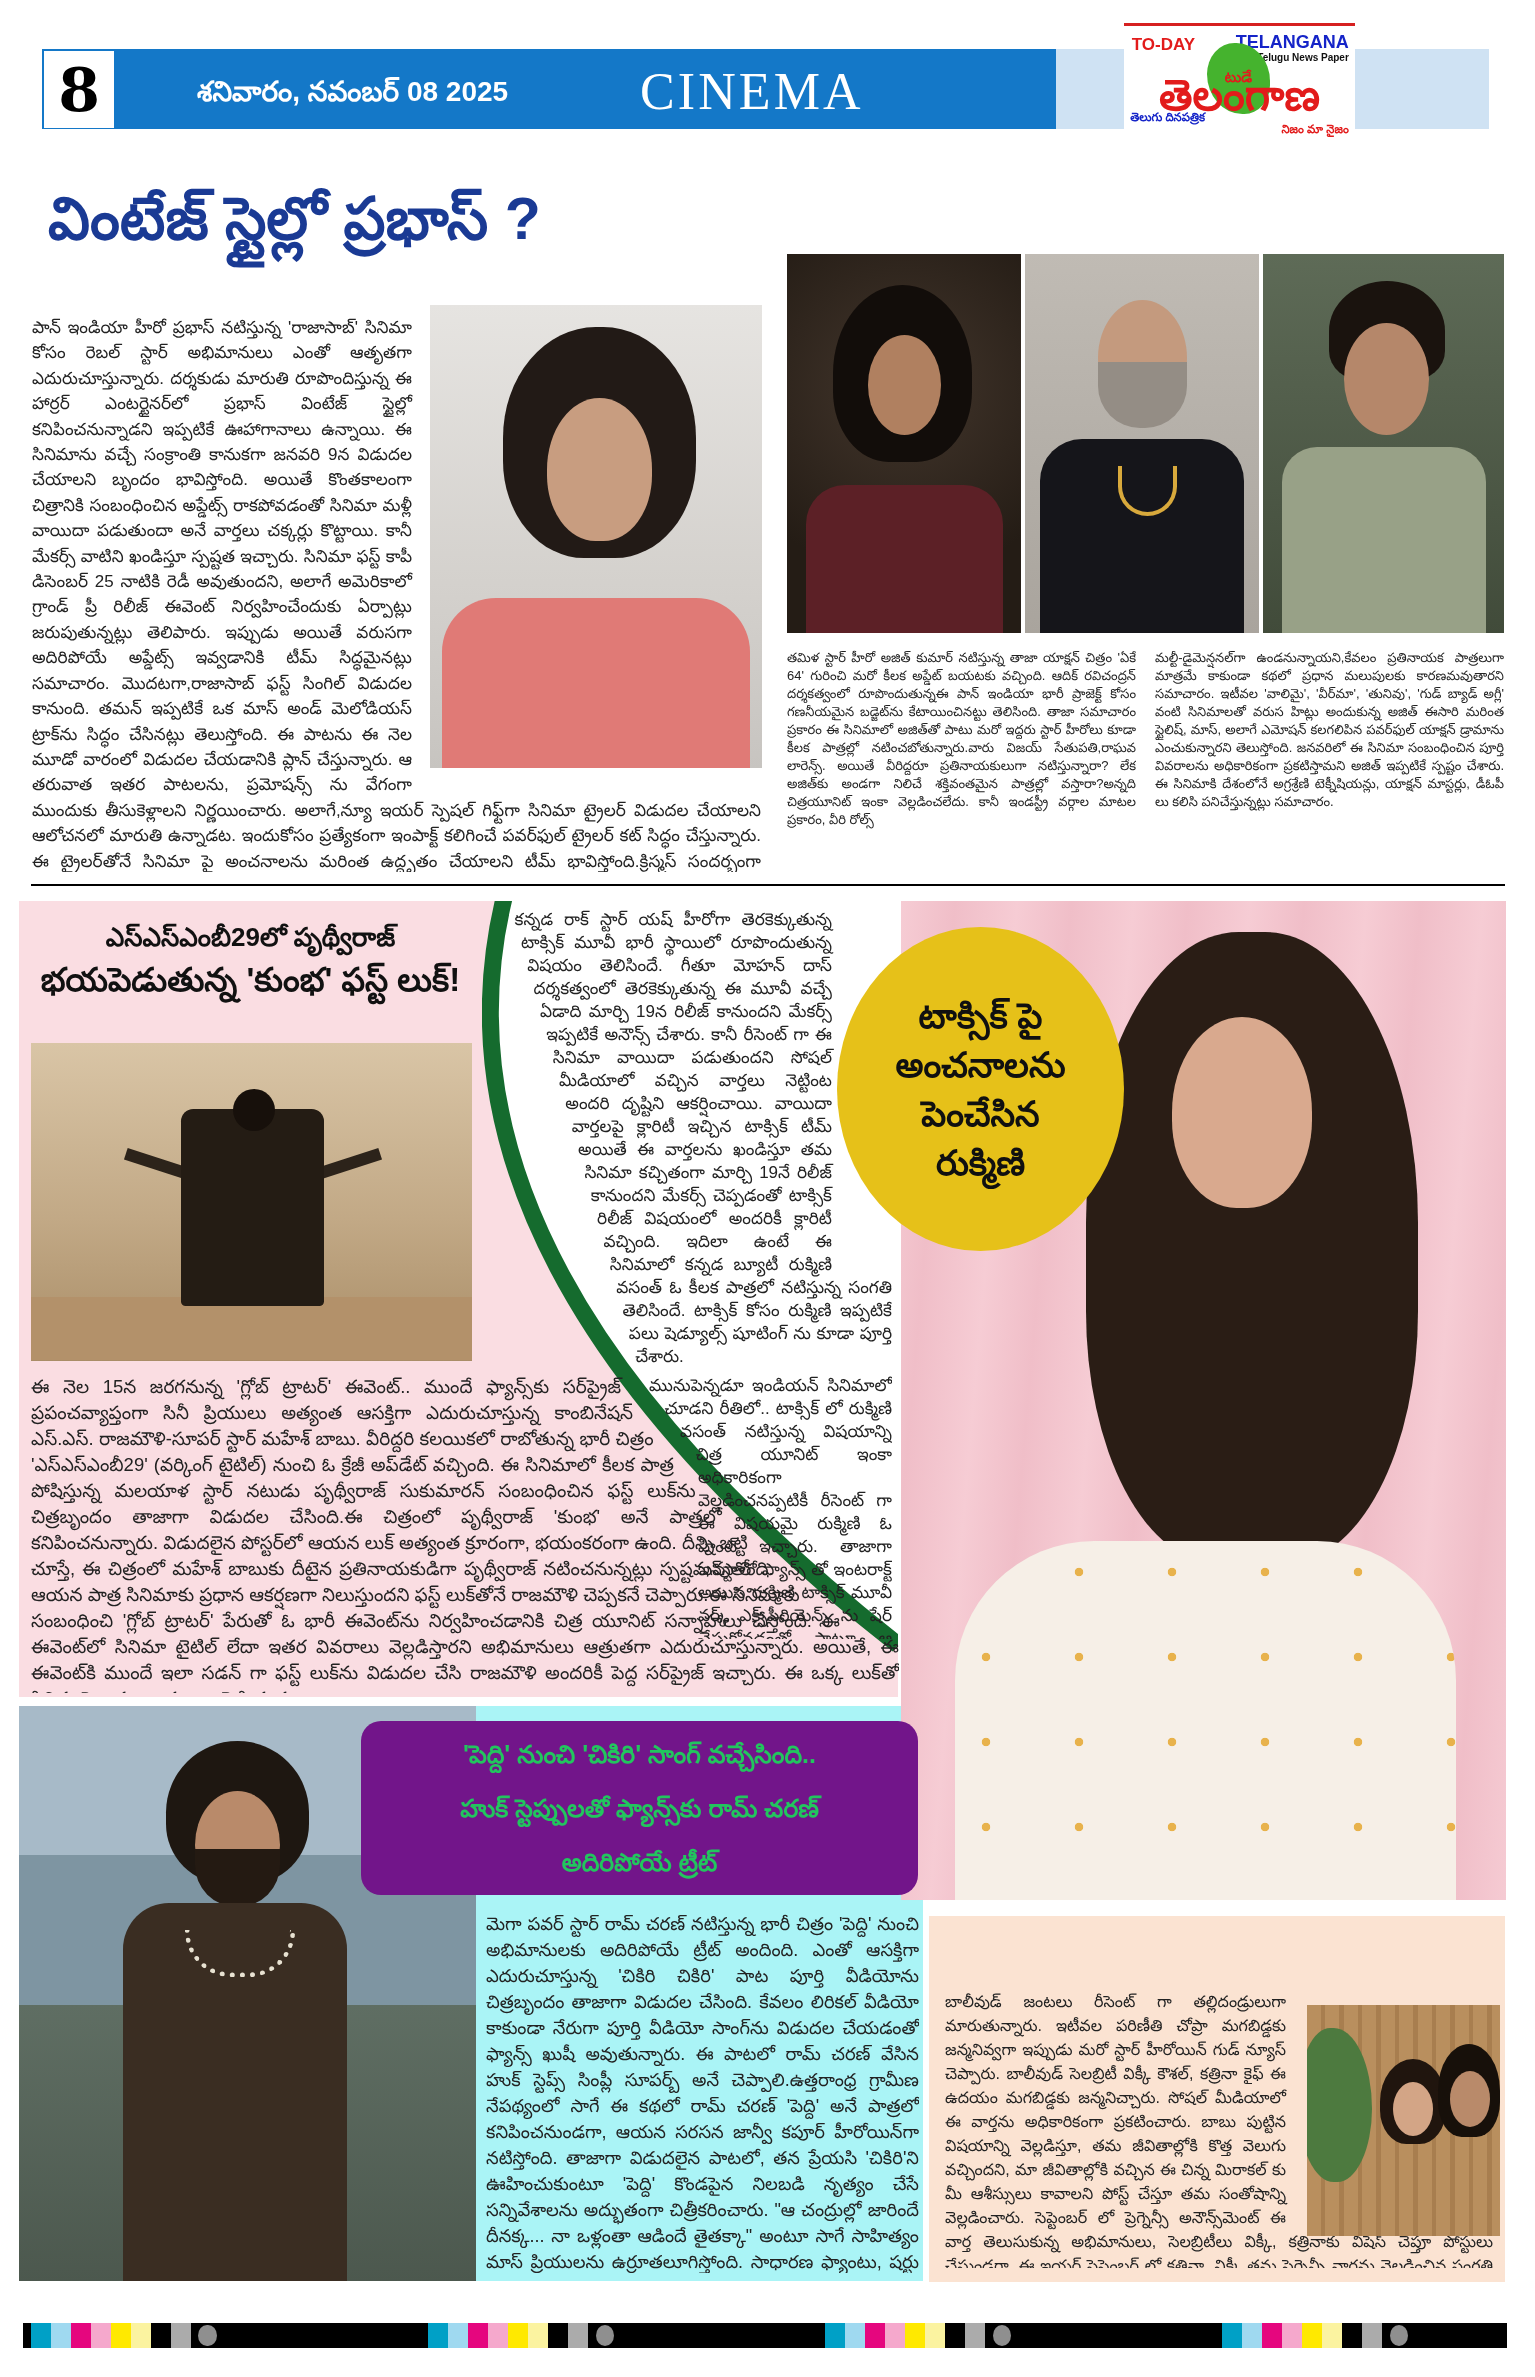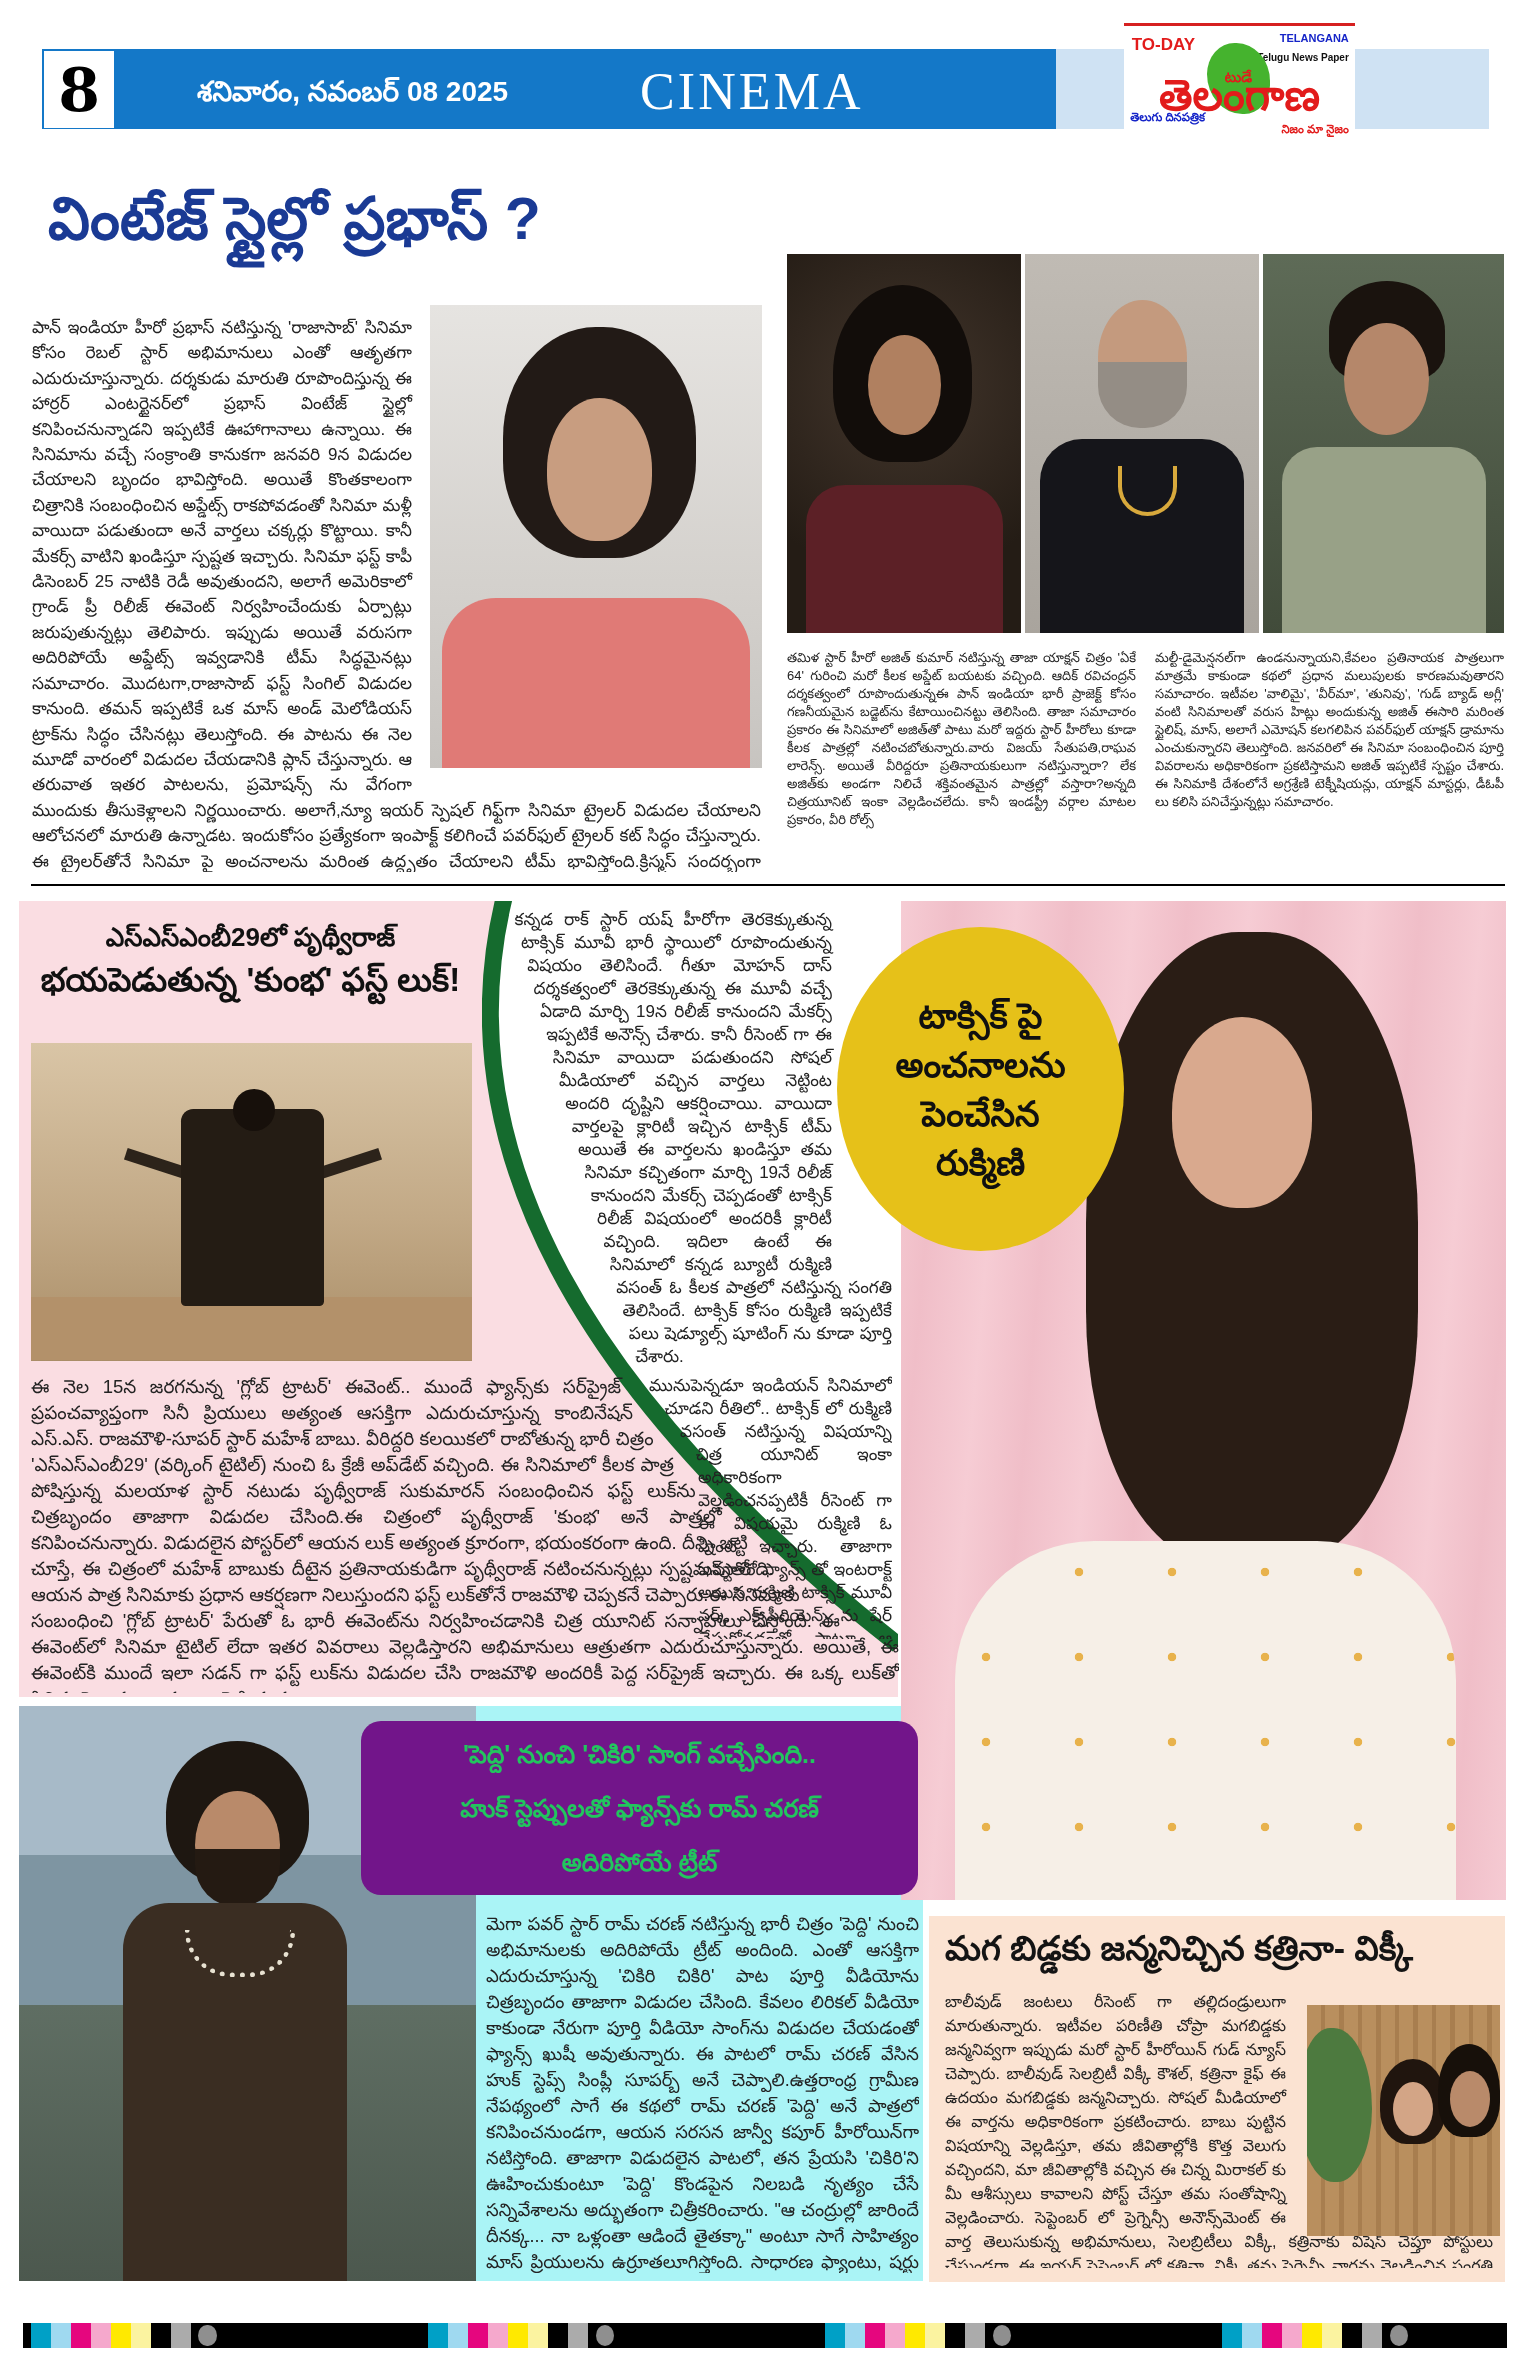--- a/index.html
+++ b/index.html
@@ -12,21 +12,21 @@
   .hdr-light{left:1056px;top:49px;width:433px;height:80px;background:#cfe2f3;}
   .pageno{left:44px;top:51px;width:70px;height:77px;background:#fff;color:#000;
           display:flex;align-items:center;justify-content:center;
           font-family:"DejaVu Serif",serif;font-size:60px;font-weight:bold;}
   .hdr-date{left:197px;top:76px;color:#fff;font-size:28px;font-weight:bold;}
   .cinema{left:640px;top:62px;color:#fff;font-family:"Liberation Serif",serif;
           font-size:52px;letter-spacing:3.1px;}
   .logo-box{left:1124px;top:23px;width:231px;height:116px;background:#fff;
             border-top:3.1px solid #d62020;z-index:3;}
   .logo-today{left:7.7px;top:9.3px;color:#e21b1b;font-size:17px;font-weight:bold;}
-  .logo-tg{right:6.2px;top:6.2px;color:#1524c8;font-size:11px;font-weight:bold;}
+  .logo-tg{right:6.2px;top:6.2px;color:#1524c8;font-size:18px;font-weight:bold;}
   .logo-tgsub{right:6.2px;top:26px;color:#111;font-size:10px;font-weight:bold;}
   .logo-map{left:83px;top:17px;width:63px;height:71px;background:#45b32e;
             border-radius:45% 55% 42% 58%;display:flex;align-items:center;justify-content:center;}
   .logo-map span{color:#e21b1b;font-size:14.7px;font-weight:bold;}
   .logo-script{left:0;top:45px;width:100%;text-align:center;color:#e21b1b;
                font-size:43px;font-weight:bold;}
   .logo-bl{left:6.2px;bottom:15px;color:#1524c8;font-size:11.6px;font-weight:bold;}
   .logo-br{right:6.2px;bottom:3.1px;color:#e21b1b;font-size:11.6px;font-weight:bold;}
 
   
@@ -251,21 +251,20 @@
     <div class="p-abs rc-beads"></div>
   </div>
   <div class="abs purple-banner">
     <div>'పెద్ది' నుంచి 'చికిరి' సాంగ్ వచ్చేసింది..</div>
     <div>హుక్ స్టెప్పులతో ఫ్యాన్స్‌కు రామ్ చరణ్</div>
     <div>అదిరిపోయే ట్రీట్</div>
   </div>
   <div class="abs btxt peddi-body">మెగా పవర్ స్టార్ రామ్ చరణ్ నటిస్తున్న భారీ చిత్రం 'పెద్ది' నుంచి అభిమానులకు అదిరిపోయే ట్రీట్ అందింది. ఎంతో ఆసక్తిగా ఎదురుచూస్తున్న 'చికిరి చికిరి' పాట పూర్తి వీడియోను చిత్రబృందం తాజాగా విడుదల చేసింది. కేవలం లిరికల్ వీడియో కాకుండా నేరుగా పూర్తి వీడియో సాంగ్‌ను విడుదల చేయడంతో ఫ్యాన్స్ ఖుషీ అవుతున్నారు. ఈ పాటలో రామ్ చరణ్ వేసిన హుక్ స్టెప్స్ సింప్లీ సూపర్బ్ అనే చెప్పాలి.ఉత్తరాంధ్ర గ్రామీణ నేపథ్యంలో సాగే ఈ కథలో రామ్ చరణ్ 'పెద్ది' అనే పాత్రలో కనిపించనుండగా, ఆయన సరసన జాన్వీ కపూర్ హీరోయిన్‌గా నటిస్తోంది. తాజాగా విడుదలైన పాటలో, తన ప్రేయసి 'చికిరి'ని ఊహించుకుంటూ 'పెద్ది' కొండపైన నిలబడి నృత్యం చేసే సన్నివేశాలను అద్భుతంగా చిత్రీకరించారు. "ఆ చంద్రుల్లో జారిందే దీనక్క... నా ఒళ్లంతా ఆడిందే తైతక్కా" అంటూ సాగే సాహిత్యం మాస్ ప్రియులను ఉర్రూతలూగిస్తోంది. సాధారణ ఫ్యాంటు, షర్టు ధరించి మెడలో కర్చీఫ్ కట్టుకుని చరణ్ వేసిన స్టెప్పులు అభిమానులకు పూనకాలు తెప్పిస్తున్నాయి. ఆద్యంతం విజిల్ వేసేలా రివాజ్ అందించిన సంగీతం ఈ పాటకు ప్రాణం పోసింది. "అటైసా హే ఏం బిడ్డా... అలంకట అక్కడితో ఆడిపోలె 'ఆ బిడ్డో' హేయ్ బిడ్డో" వంటి పదాలు సాహిత్యం విలువలను దాటిపోతున్నాయి.'ఉప్పెన' ఫేం బుచ్చిబాబు సానా దర్శకత్వం వహిస్తున్న ఈ చిత్రాన్ని మైత్రీ మూవీ మేకర్స్, సుకుమార్ రైటింగ్స్ సమర్పణలో వృద్ధి సినిమాస్ పతాకంపై వెంకట సతీశ్ కిలారు నిర్మిస్తున్నారు.</div>
 
   <div class="abs peach-panel"></div>
-  <div class="abs h-katrina">మగ బిడ్డకు జన్మనిచ్చిన కత్రినా- విక్కీ</div>
   <div class="abs btxt katrina-body">
     <span class="katrina-spacer"></span>
     <span>బాలీవుడ్ జంటలు రీసెంట్ గా తల్లిదండ్రులుగా మారుతున్నారు. ఇటీవల పరిణీతి చోప్రా మగబిడ్డకు జన్మనివ్వగా ఇప్పుడు మరో స్టార్ హీరోయిన్ గుడ్ న్యూస్ చెప్పారు. బాలీవుడ్ సెలబ్రిటీ విక్కీ కౌశల్, కత్రినా కైఫ్ ఈ ఉదయం మగబిడ్డకు జన్మనిచ్చారు. సోషల్ మీడియాలో ఈ వార్తను అధికారికంగా ప్రకటించారు. బాబు పుట్టిన విషయాన్ని వెల్లడిస్తూ, తమ జీవితాల్లోకి కొత్త వెలుగు వచ్చిందని, మా జీవితాల్లోకి వచ్చిన ఈ చిన్న మిరాకల్ కు మీ ఆశీస్సులు కావాలని పోస్ట్ చేస్తూ తమ సంతోషాన్ని వెల్లడించారు. సెప్టెంబర్ లో ప్రెగ్నెన్సీ అనౌన్స్‌మెంట్ ఈ వార్త తెలుసుకున్న అభిమానులు, సెలబ్రిటీలు విక్కీ, కత్రినాకు విషెస్ చెప్తూ పోస్టులు చేస్తుండగా, ఈ ఇయర్ సెప్టెంబర్ లో కత్రినా, విక్కీ తమ ప్రెగ్నెన్సీ వార్తను వెల్లడించిన సంగతి తెలిసిందే. కత్రినా బేబీ బంప్ ఫోటోలను కూడా పోస్ట్ చేసి తన సంతోషాన్ని పంచుకున్నారు.</span>
   </div>
   <div class="abs ph katrina-photo">
     <div class="p-abs kv-plant"></div>
     <div class="p-abs kv-hair1"></div>
     <div class="p-abs kv-face1"></div>
     <div class="p-abs kv-hair2"></div>
     <div class="p-abs kv-face2"></div>

